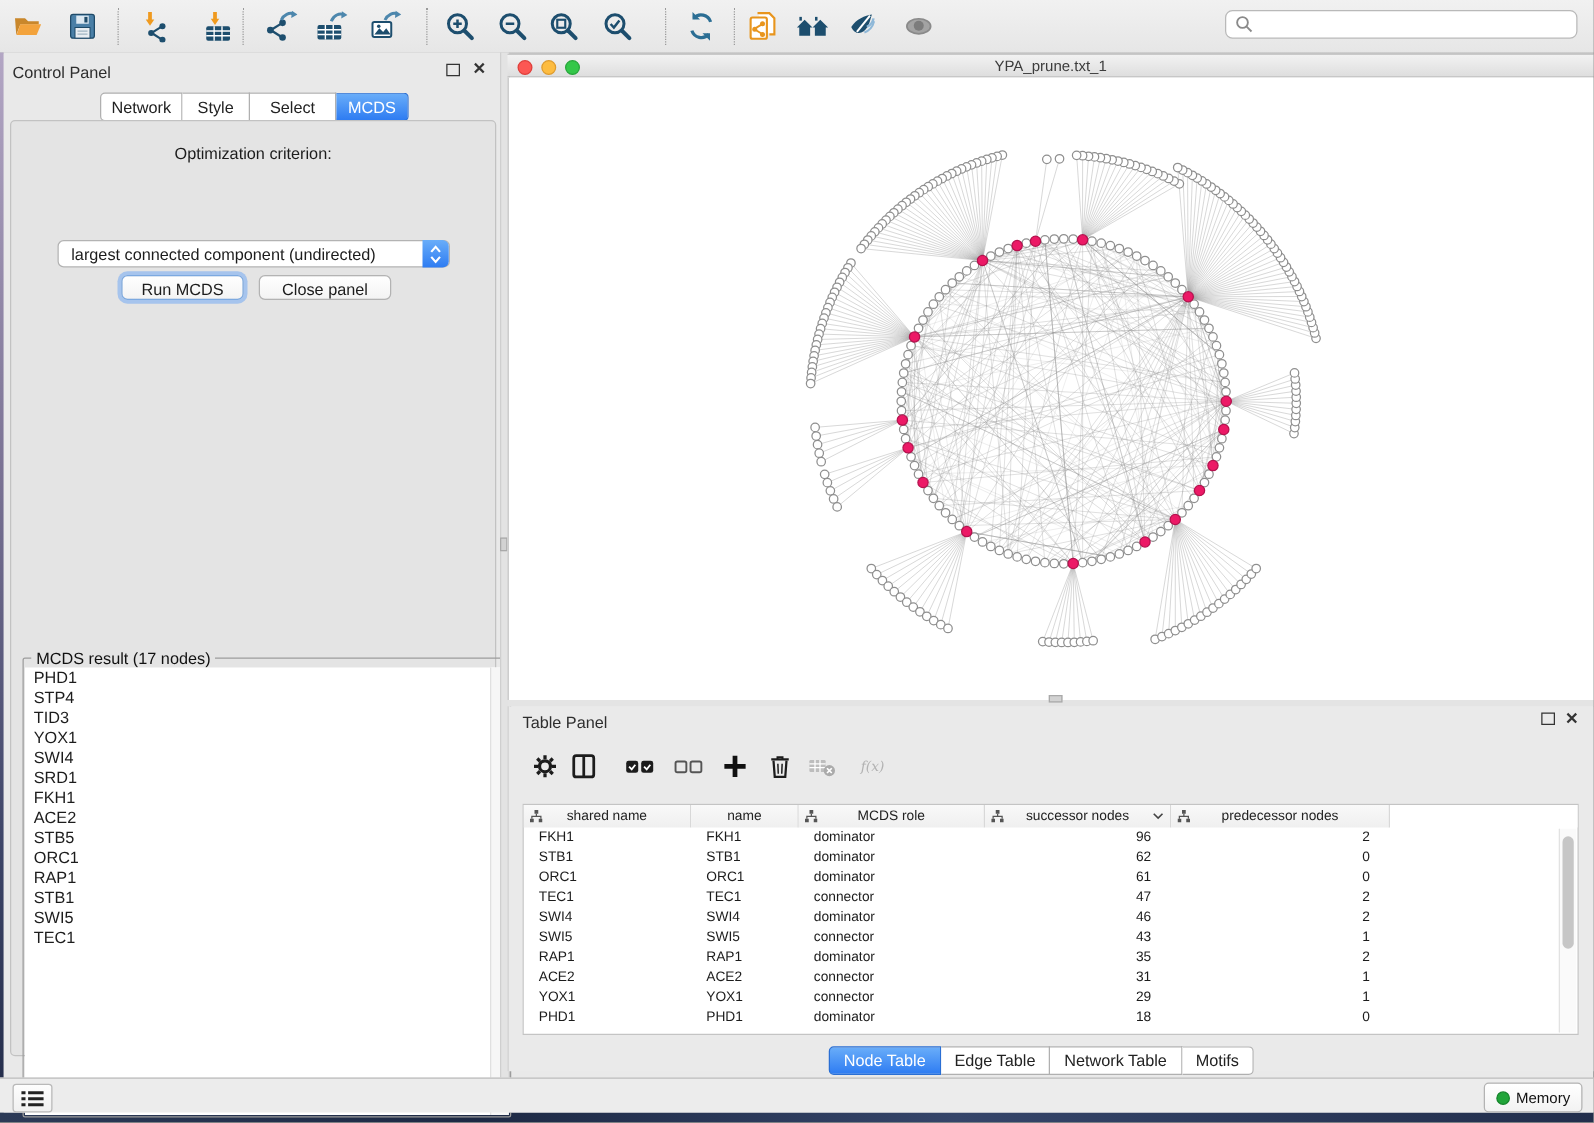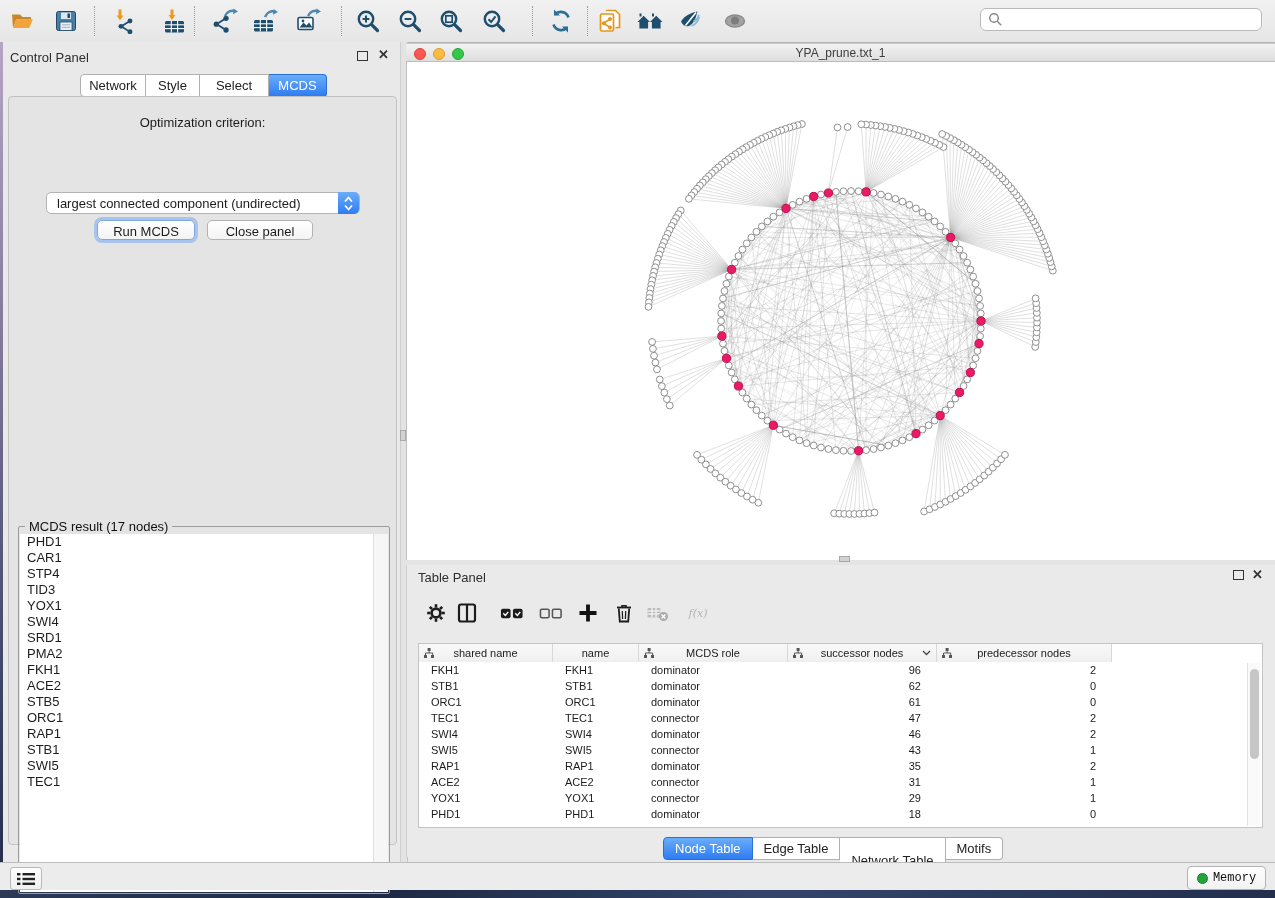--- a/index.html
+++ b/index.html
@@ -33,21 +33,21 @@
   #cpanel-inner{position:absolute;left:5px;top:54px;width:387px;height:747px;background:#e4e4e4;
                 border:1px solid #c2c2c2;border-radius:4px;}
   .mbtn{position:absolute;height:20px;background:linear-gradient(#ffffff,#f3f3f3);border:1px solid #b3b3b3;
         border-radius:5px;font-size:13px;color:#1c1c1c;text-align:center;line-height:19px;}
   .mbtn.focus{box-shadow:0 0 0 3px rgba(104,163,245,.5);border-color:#7ca9e0;}
   #criterion{position:absolute;left:37px;top:95px;width:314px;height:22px;background:#fff;border:1px solid #b3b3b3;
              border-radius:5px;display:flex;align-items:center;box-sizing:border-box;}
   #criterion .val{font-size:13px;padding-left:10px;white-space:nowrap;}
   #criterion .stepper{margin-left:auto;width:21px;height:22px;border-radius:0 5px 5px 0;
              background:linear-gradient(#69adf9,#2e7cf2);display:flex;align-items:center;justify-content:center;}
-  #groupbox{position:absolute;left:9px;top:429px;width:370px;height:366px;border:1px solid #9c9c9c;border-radius:2px;}
+  #groupbox{position:absolute;left:9px;top:429px;width:370px;height:366px;border:1px solid #9c9c9c;border-radius:2px;padding-left:19px;}
   #grouptitle{position:absolute;left:6px;top:-8px;background:#e4e4e4;padding:0 4px;font-size:13px;color:#111;}
   #mcdslist{position:absolute;left:1px;top:7px;right:1px;bottom:1px;background:#fff;overflow:hidden;}
   .mcdsitem{height:16px;line-height:16px;font-size:13px;padding-left:7px;}
   #mcdscroll{position:absolute;right:1px;top:7px;width:14px;bottom:1px;background:#f6f6f6;border-left:1px solid #e0e0e0;}
 
   
   #vdivider{left:400px;top:42px;width:6px;height:820px;background:#e3e3e3;border-left:1px solid #cfcfcf;border-right:1px solid #c4c4c4;}
   #vhandle{left:400px;top:430px;width:6px;height:11px;background:#d2d2d2;border:1px solid #a9a9a9;box-sizing:border-box;}
   #hdivider{left:406px;top:560px;width:869px;height:5px;background:#e4e4e4;}
   #hhandle{left:839px;top:556px;width:11px;height:6px;background:#d2d2d2;border:1px solid #a9a9a9;box-sizing:border-box;}
@@ -71,21 +71,21 @@
   .hcell .sort{position:absolute;right:5px;top:6px;}
   #tbody .trow{display:flex;height:16px;align-items:center;font-size:11px;}
   .tcell{box-sizing:border-box;padding-left:12px;white-space:nowrap;}
   .tcell.num{text-align:right;padding-left:0;padding-right:16px;}
   #tscroll{position:absolute;right:1px;top:19px;width:13px;bottom:1px;background:#fafafa;border-left:1px solid #e2e2e2;}
   #tthumb{position:absolute;left:2px;top:6px;width:9px;height:90px;background:#c6c6c6;border-radius:5px;}
   #ttabs{position:absolute;left:663px;top:837px;display:flex;height:19px;}
   #ttabs .segtab{font-size:13px;}
 
   
-  #statusbar{left:0;top:862px;width:1275px;height:28px;background:#ececec;border-top:1px solid #bcbcbc;box-sizing:border-box;font-family:Liberation Mono, monospace;}
+  #statusbar{left:0;top:862px;width:1275px;height:28px;background:#ececec;border-top:1px solid #bcbcbc;box-sizing:border-box;}
   #listbtn{position:absolute;left:10px;top:4px;width:30px;height:21px;background:linear-gradient(#fdfdfd,#f0f0f0);
            border:1px solid #b9b9b9;border-radius:3px;display:flex;align-items:center;justify-content:center;}
   #membtn{position:absolute;right:9px;top:3px;width:77px;height:22px;background:linear-gradient(#ffffff,#f2f2f2);
           border:1px solid #b3b3b3;border-radius:4px;display:flex;align-items:center;justify-content:center;font-size:12px;color:#111;}
   #memdot{width:11px;height:11px;border-radius:50%;margin-right:5px;border:1px solid #17862d;box-sizing:border-box;}
 </style>
 </head>
 <body>
 
 <div id="screen">
@@ -287,27 +287,25 @@
             </svg>
           </span>
       </div>
       <button class="mbtn focus" style="left:88px;top:123px;width:98px">Run MCDS</button>
       <button class="mbtn" style="left:198px;top:123px;width:106px">Close panel</button>
 
       <div id="groupbox">
         <span id="grouptitle">MCDS result (17 nodes)</span>
         <div id="mcdslist">
             <div class="mcdsitem">PHD1</div>
-            <div class="mcdsitem">CAR1</div>
             <div class="mcdsitem">STP4</div>
             <div class="mcdsitem">TID3</div>
             <div class="mcdsitem">YOX1</div>
             <div class="mcdsitem">SWI4</div>
             <div class="mcdsitem">SRD1</div>
-            <div class="mcdsitem">PMA2</div>
             <div class="mcdsitem">FKH1</div>
             <div class="mcdsitem">ACE2</div>
             <div class="mcdsitem">STB5</div>
             <div class="mcdsitem">ORC1</div>
             <div class="mcdsitem">RAP1</div>
             <div class="mcdsitem">STB1</div>
             <div class="mcdsitem">SWI5</div>
             <div class="mcdsitem">TEC1</div>
           </div>
         <div id="mcdscroll"></div>
@@ -1289,21 +1287,21 @@
         </div>
       </div>
     <div id="tscroll">
         <div id="tthumb"></div>
       </div>
   </div>
 
   <div id="ttabs">
     <div class="segtab sel" style="padding:0 11px">Node Table</div>
     <div class="segtab" style="padding:0 11px">Edge Table</div>
-    <div class="segtab" style="padding:12px 11px">Network Table</div>
+    <div class="segtab" style="padding:0 11px">Network Table</div>
     <div class="segtab" style="padding:0 11px">Motifs</div>
   </div>
 
   <div id="statusbar" class="abs">
     <span id="listbtn">
         <svg width="18" height="14" viewBox="0 0 18 14">
           <g fill="#222">
             <rect y="1" width="3.4" height="2.4"></rect>
             <rect x="5.5" y="1" width="12.5" height="2.4"></rect>
             <rect y="5.8" width="3.4" height="2.4"></rect>

